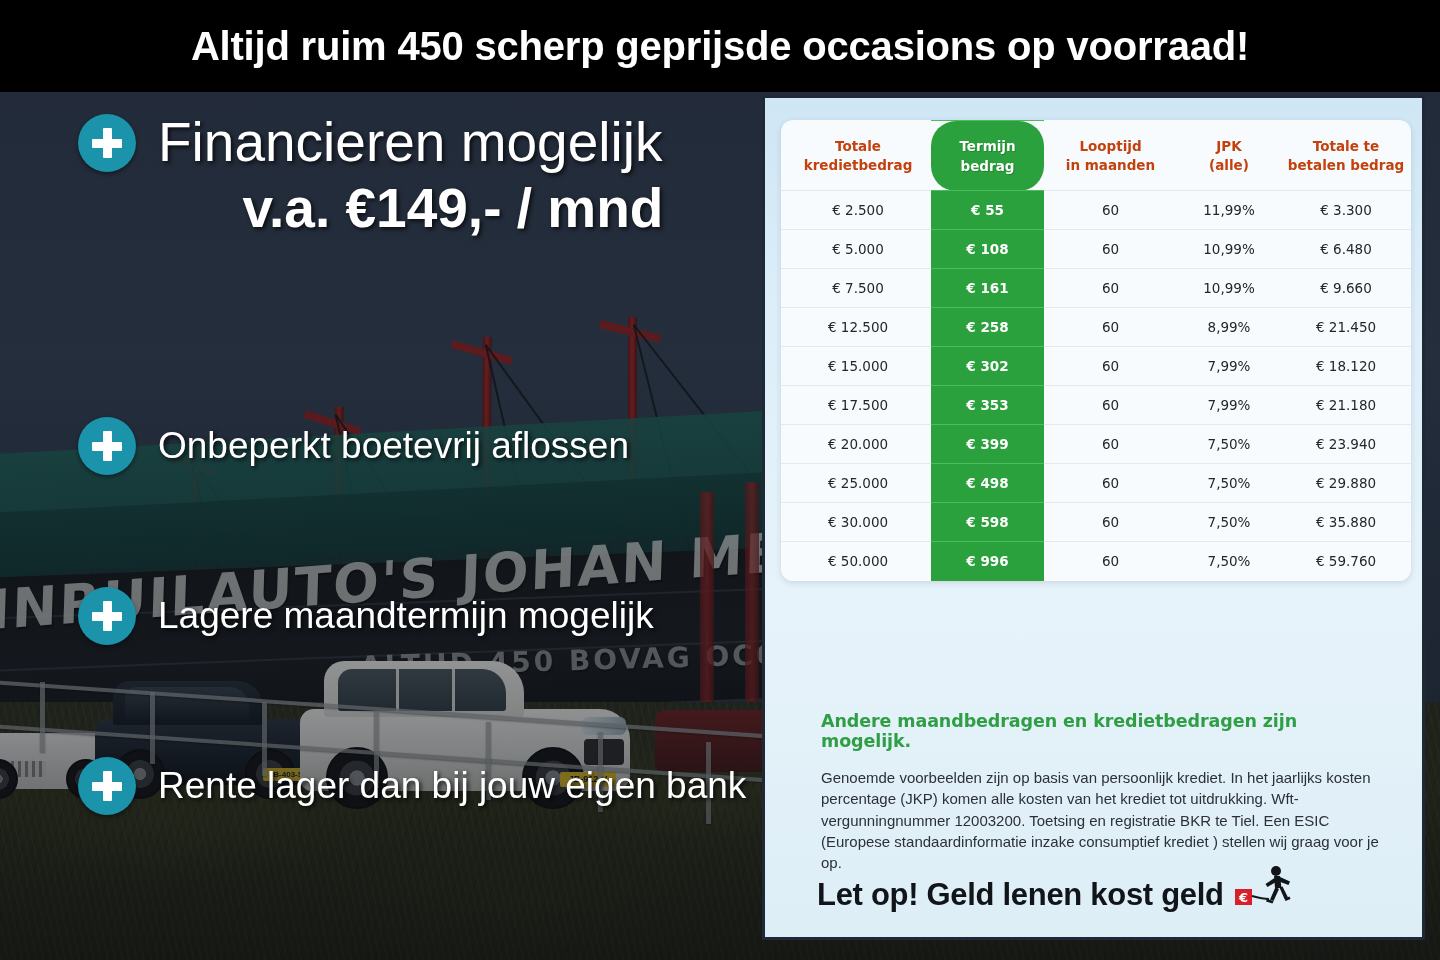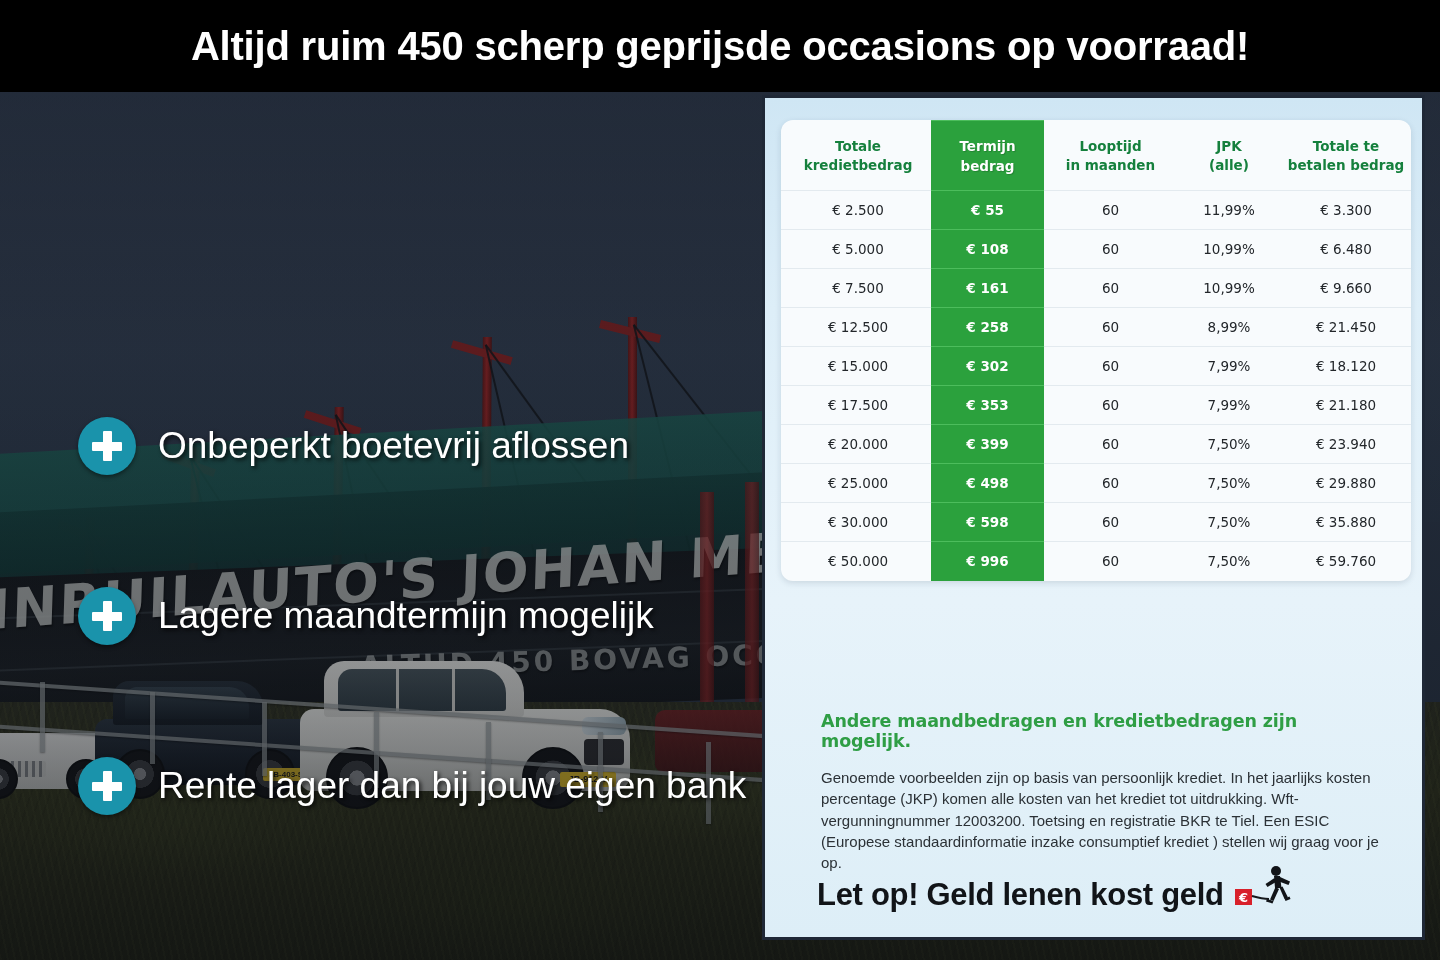--- a/index.html
+++ b/index.html
@@ -320,21 +320,21 @@
     overflow:hidden;
   }
   table.rate-table{
     width:100%;
     border-collapse: collapse;
     table-layout: fixed;
   }
   table.rate-table th{
     font-size:13.5px;
     font-weight:bold;
-    color:#15803d;
+    color:#c2410c;
     padding:16px 2px 14px;
     line-height:1.45;
     text-align:center;
     vertical-align:middle;
     font-family:"DejaVu Sans", sans-serif;
   }
   table.rate-table td{
     font-size:13.5px;
     color:#22262a;
     text-align:center;
@@ -350,20 +350,21 @@
 
   .hl-col{
     background:#2ba13d !important;
     color:#ffffff !important;
     font-weight:bold;
     border-top:1px solid #4cbd5c !important;
   }
   th.hl-col{
     color:#ffffff !important;
     text-shadow: 1px 1px 1px rgba(0,0,0,.18);
+    border-radius: 25px;
   }
 
   .disclaimer{
     position:absolute;
     left:56px;
     top:613px;
     width:560px;
   }
   .disclaimer .lead{
     color:#2f9e45;
@@ -493,20 +494,30 @@
     <div class="fence-post" style="left:374px; top:620px; height:76px;"></div>
     <div class="fence-post" style="left:486px; top:630px; height:78px;"></div>
     <div class="fence-post" style="left:598px; top:640px; height:80px;"></div>
     <div class="fence-post" style="left:706px; top:650px; height:82px;"></div>
 
     <div class="vignette"></div>
   </div>
 
   <div id="left-content">
 
+    <div class="headline-block">
+      <div class="headline-row">
+        <div class="plus-wrap plus-badge">
+          <span class="bar-h"></span>
+            <span class="bar-v"></span>
+        </div>
+        <div class="headline-text">Financieren mogelijk</div>
+      </div>
+      <div class="headline-sub">v.a. €149,- / mnd</div>
+    </div>
 
     <div class="bullet" id="bullet-1">
       <div class="plus-wrap plus-badge">
         <span class="bar-h"></span>
           <span class="bar-v"></span>
       </div>
       <div class="label">Onbeperkt boetevrij aflossen</div>
     </div>
 
     <div class="bullet" id="bullet-2">

